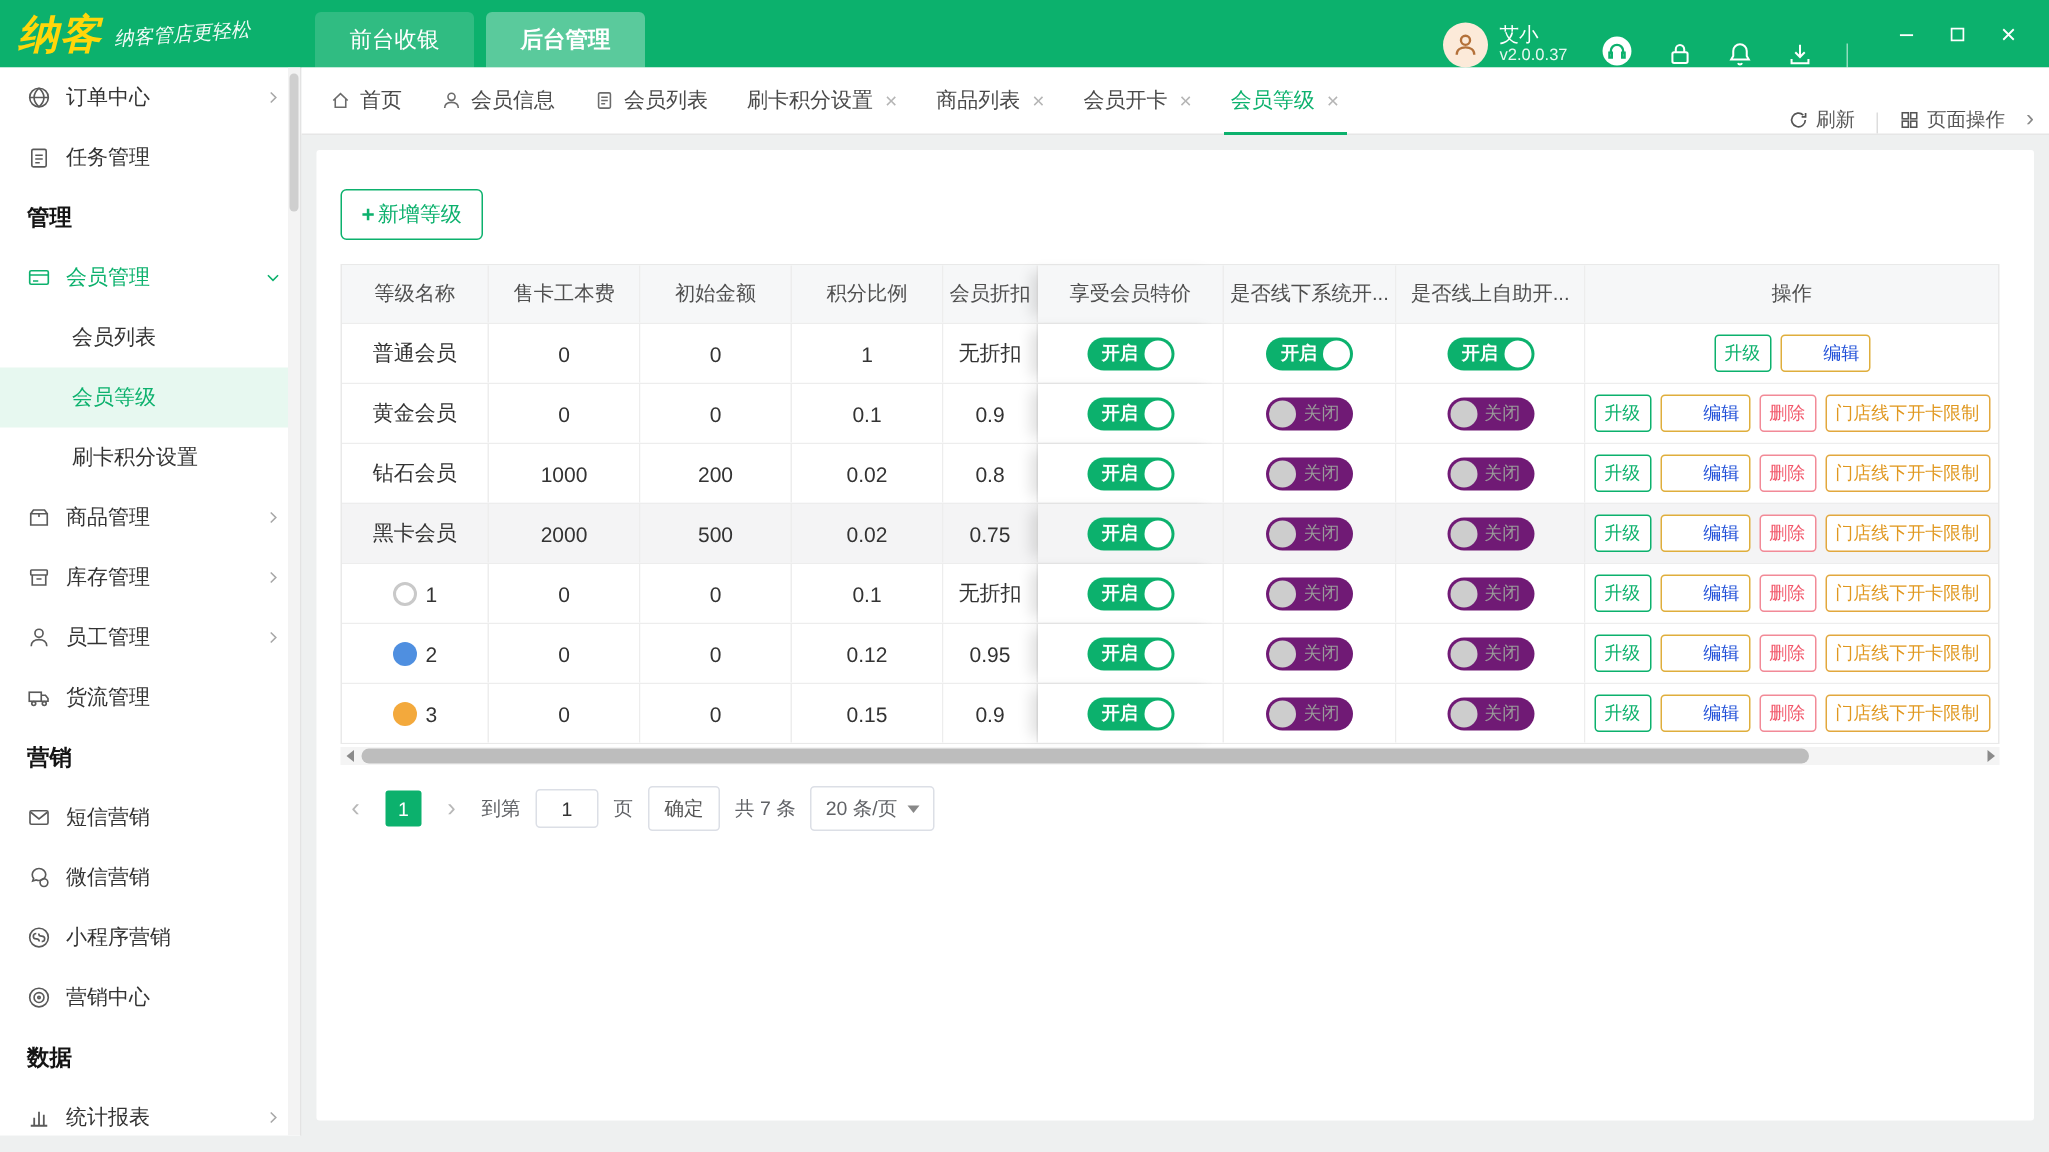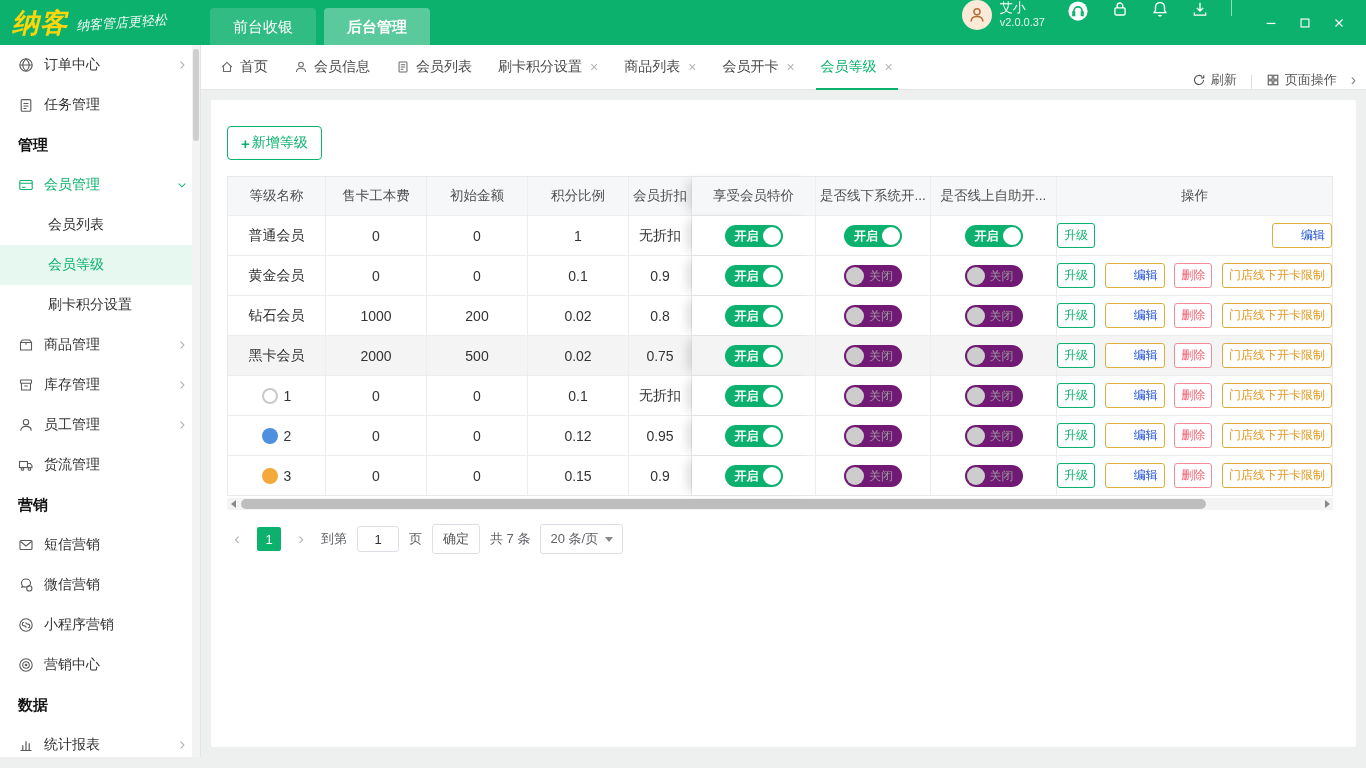--- a/index.html
+++ b/index.html
@@ -8,21 +8,21 @@
 
   
   .topbar { height:45px; background:#0cb16d; display:flex; align-items:center; color:#fff; }
   .logo-area { width:210px; display:flex; align-items:center; padding-left:12px; gap:8px; flex-shrink:0; }
   .logo { font-size:27px; font-weight:bold; font-style:italic; color:#ffd60a; letter-spacing:1px; white-space:nowrap; }
   .slogan { font-size:13px; font-style:italic; transform:rotate(-4deg); opacity:.95; white-space:nowrap; }
   .top-nav { display:flex; gap:8px; align-self:flex-end; }
   .navbtn { height:37px; line-height:37px; padding:0 23px; border-radius:4px 4px 0 0;
     background:rgba(255,255,255,.15); font-size:15px; cursor:pointer; white-space:nowrap; }
   .navbtn.active { background:rgba(255,255,255,.32); font-weight:bold; }
-  .top-right { margin-left:auto; display:flex; align-items:flex-start; gap:22px; padding-right:10px; }
+  .top-right { margin-left:auto; display:flex; align-items:flex-end; gap:22px; padding-right:10px; }
   .user { display:flex; align-items:center; gap:8px; }
   .avatar { width:30px; height:30px; border-radius:50%; background:#fcead9; color:#b4713a;
     display:flex; align-items:center; justify-content:center; overflow:hidden; }
   .user-meta { line-height:1.25; }
   .user-name { font-size:13px; }
   .user-ver { font-size:11px; opacity:.9; }
   .tb-icon { display:flex; cursor:pointer; }
   .win-divider { width:1px; height:16px; background:rgba(255,255,255,.55); }
   .win-controls { display:flex; }
   .win-btn { width:34px; height:45px; display:flex; align-items:center; justify-content:center; cursor:pointer; }
@@ -84,21 +84,21 @@
   .toggle { width:58px; height:22px; border-radius:11px; position:relative; cursor:pointer; font-size:12px; flex-shrink:0; }
   .toggle .knob { position:absolute; top:2px; width:18px; height:18px; border-radius:50%; }
   .toggle .tlabel { position:absolute; top:50%; transform:translateY(-50%); }
   .toggle.on { background:#0cb16d; }
   .toggle.on .tlabel { left:10px; color:#fff; font-weight:bold; }
   .toggle.on .knob { right:2px; background:#fff; }
   .toggle.off { background:#701a75; }
   .toggle.off .tlabel { right:9px; color:#9a9a9a; }
   .toggle.off .knob { left:2px; background:#cdcdcd; }
 
-  .ops { gap:6px;justify-content:space-between; }
+  .ops { gap:6px; }
   .abtn { border:1px solid; background:#fff; border-radius:3px; font-size:12px; padding:3px 6px;
     cursor:pointer; font-family:inherit; white-space:nowrap; }
   .abtn.g { color:#0cb16d; border-color:#0cb16d; }
   .abtn.y { color:#1d4ed8; border-color:#dfae3c;padding-left:28px; }
   .abtn.r { color:#f25b6e; border-color:#f败; border-color:#f28a97; }
   .abtn.o { color:#e0981f; border-color:#e2a83e; }
 
   .namecell { gap:2px; }
   .lvl-icon { width:16px; height:16px; border-radius:50%; display:inline-block; margin-right:4px; flex-shrink:0; }
   .lvl-icon[data-variant="gray"] { background:#fff; border:2px solid #c9c9c9; }

